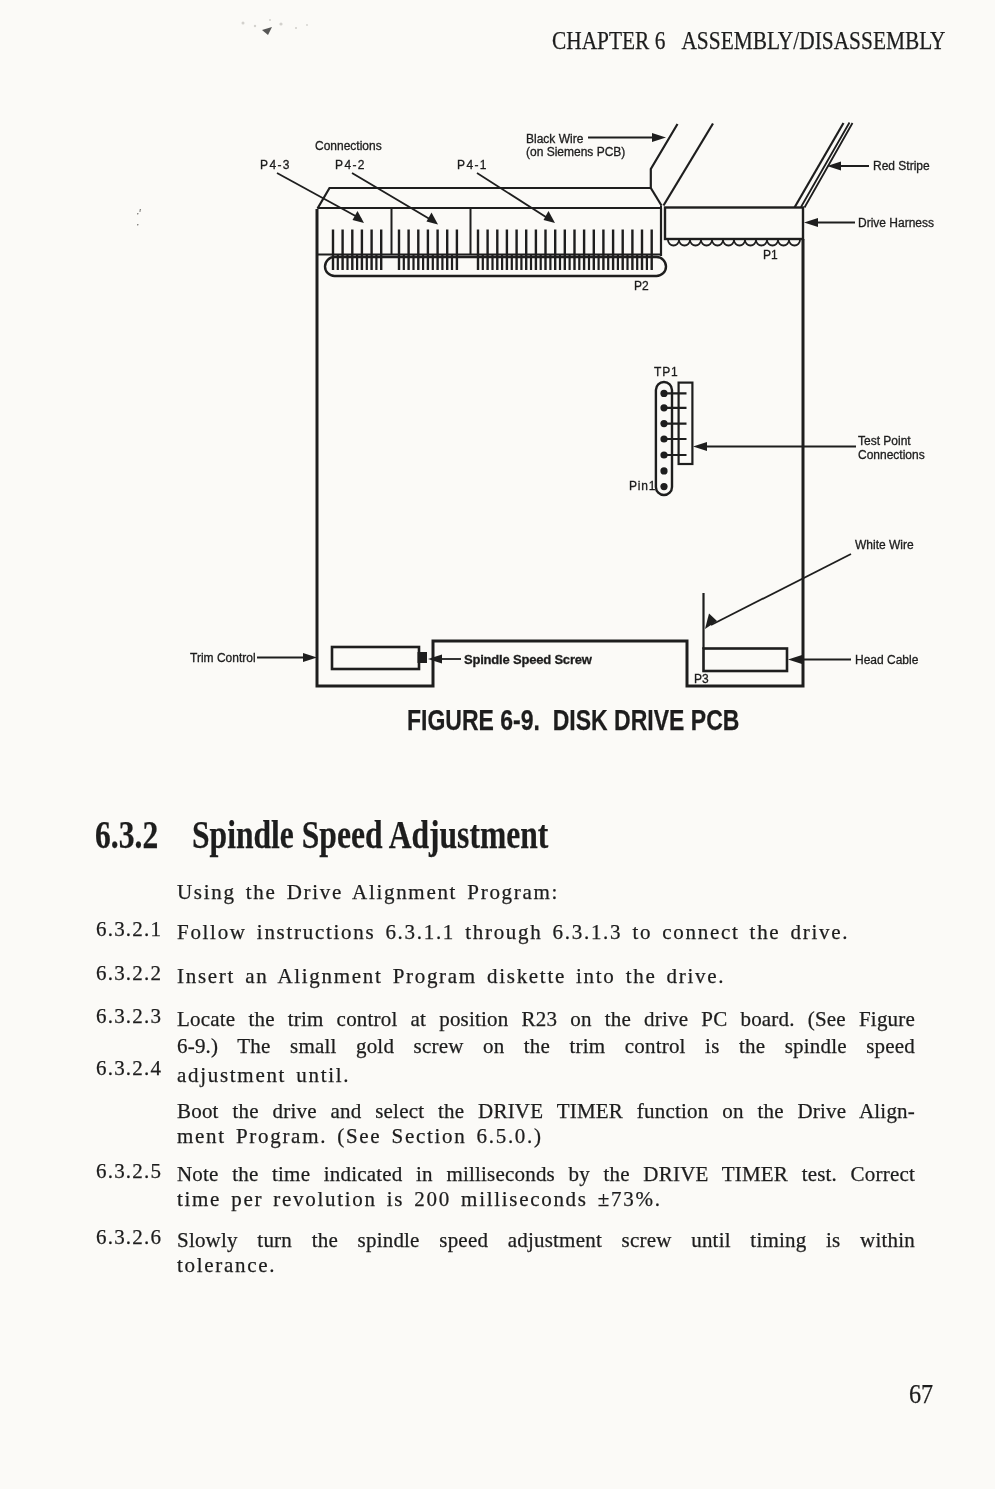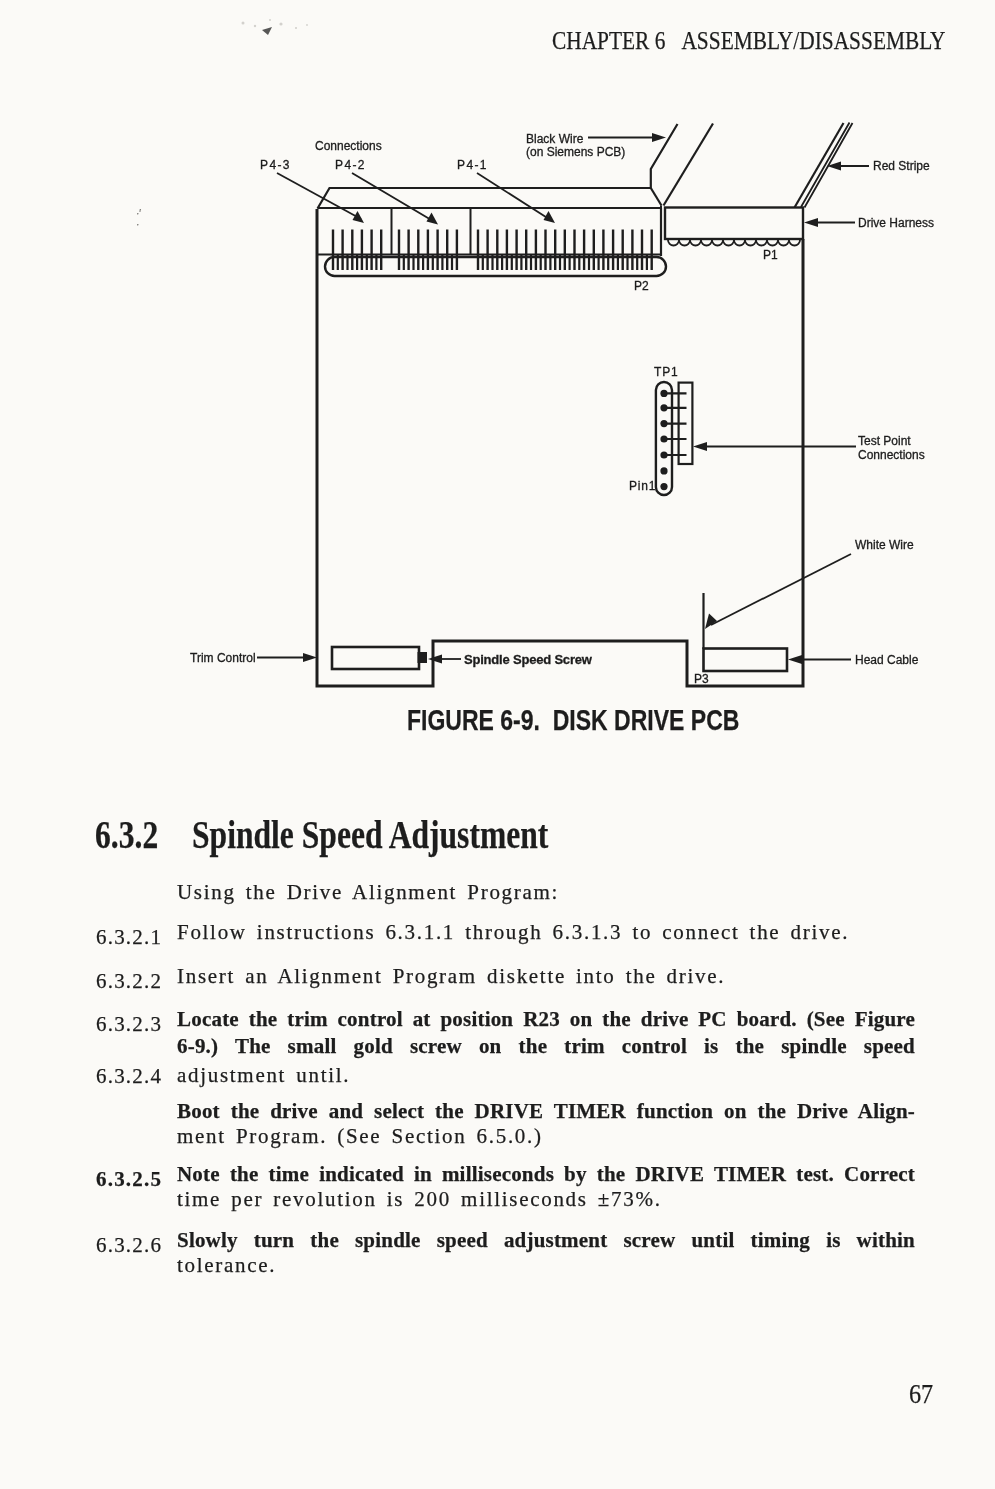--- a/index.html
+++ b/index.html
@@ -3,23 +3,23 @@
 <meta charset="utf-8">
 <style>
 html,body{margin:0;padding:0;}
 body{width:995px;height:1489px;background:#fbfaf7;position:relative;overflow:hidden;
   font-family:"Liberation Serif", serif;color:#1d1d1d;-webkit-text-stroke:0.25px #1d1d1d;}
 .abs{position:absolute;}
 #hdr{left:552px;top:26px;font-size:26px;transform:scaleX(0.822);transform-origin:0 0;white-space:nowrap;}
 #caption{left:407px;top:703px;font-family:"Liberation Sans",sans-serif;
   font-weight:bold;font-size:30px;transform:scaleX(0.767);transform-origin:0 0;white-space:nowrap;}
 .hd{position:absolute;font-size:39px;font-weight:bold;transform:scaleX(0.81);transform-origin:0 0;white-space:nowrap;}
-.num{left:96px;font-size:21px;position:absolute;letter-spacing:1.2px;margin-top:8px;}
+.num{left:96px;font-size:21px;position:absolute;letter-spacing:1.2px;}
 .bt{left:177px;width:738px;position:absolute;font-size:21px;line-height:30px;letter-spacing:1.7px;word-spacing:3.2px;}
-.jl{text-align:justify;text-align-last:justify;letter-spacing:0.2px;word-spacing:0;font-weight:bold;}
+.jl{text-align:justify;text-align-last:justify;letter-spacing:0.2px;word-spacing:0;}
 #pgnum{left:909px;top:1378px;font-size:27.5px;transform:scaleX(0.88);transform-origin:0 0;}
 </style>
 </head>
 <body>
 <div class="abs" id="hdr">CHAPTER 6&nbsp;&nbsp;&nbsp;ASSEMBLY/DISASSEMBLY</div>
 
 <svg class="abs" style="left:0;top:0;filter:blur(0.3px);" width="995" height="760" viewBox="0 0 995 760" fill="none" stroke="#1e1e1e" stroke-width="2">
 <g stroke="#1e1e1e">
 
 <path d="M317,209 V686 H433 V641 H687 V686 H803 V239" stroke-width="3"></path>
@@ -131,21 +131,21 @@
 
 <div class="num" style="top:1004px;">6.3.2.3</div>
 <div class="bt jl" style="top:1004px;">Locate the trim control at position R23 on the drive PC board. (See Figure</div>
 <div class="bt jl" style="top:1031px;">6-9.) The small gold screw on the trim control is the spindle speed</div>
 <div class="bt" style="top:1060px;">adjustment until.</div>
 
 <div class="num" style="top:1056px;">6.3.2.4</div>
 <div class="bt jl" style="top:1096px;">Boot the drive and select the DRIVE TIMER function on the Drive Align-</div>
 <div class="bt" style="top:1121px;">ment Program. (See Section 6.5.0.)</div>
 
-<div class="num" style="top:1159px;font-weight:bold;">6.3.2.5</div>
+<div class="num" style="top:1159px;">6.3.2.5</div>
 <div class="bt jl" style="top:1159px;">Note the time indicated in milliseconds by the DRIVE TIMER test. Correct</div>
 <div class="bt" style="top:1184px;">time per revolution is 200 milliseconds ±73%.</div>
 
 <div class="num" style="top:1225px;">6.3.2.6</div>
 <div class="bt jl" style="top:1225px;">Slowly turn the spindle speed adjustment screw until timing is within</div>
 <div class="bt" style="top:1250px;">tolerance.</div>
 
 <svg class="abs" style="left:0;top:0;" width="995" height="100" viewBox="0 0 995 100">
 <path d="M262,30 L272,27 L268,35 Z" fill="#3a3a3a" opacity="0.85"></path>
 <g fill="#8a8880" opacity="0.35">

